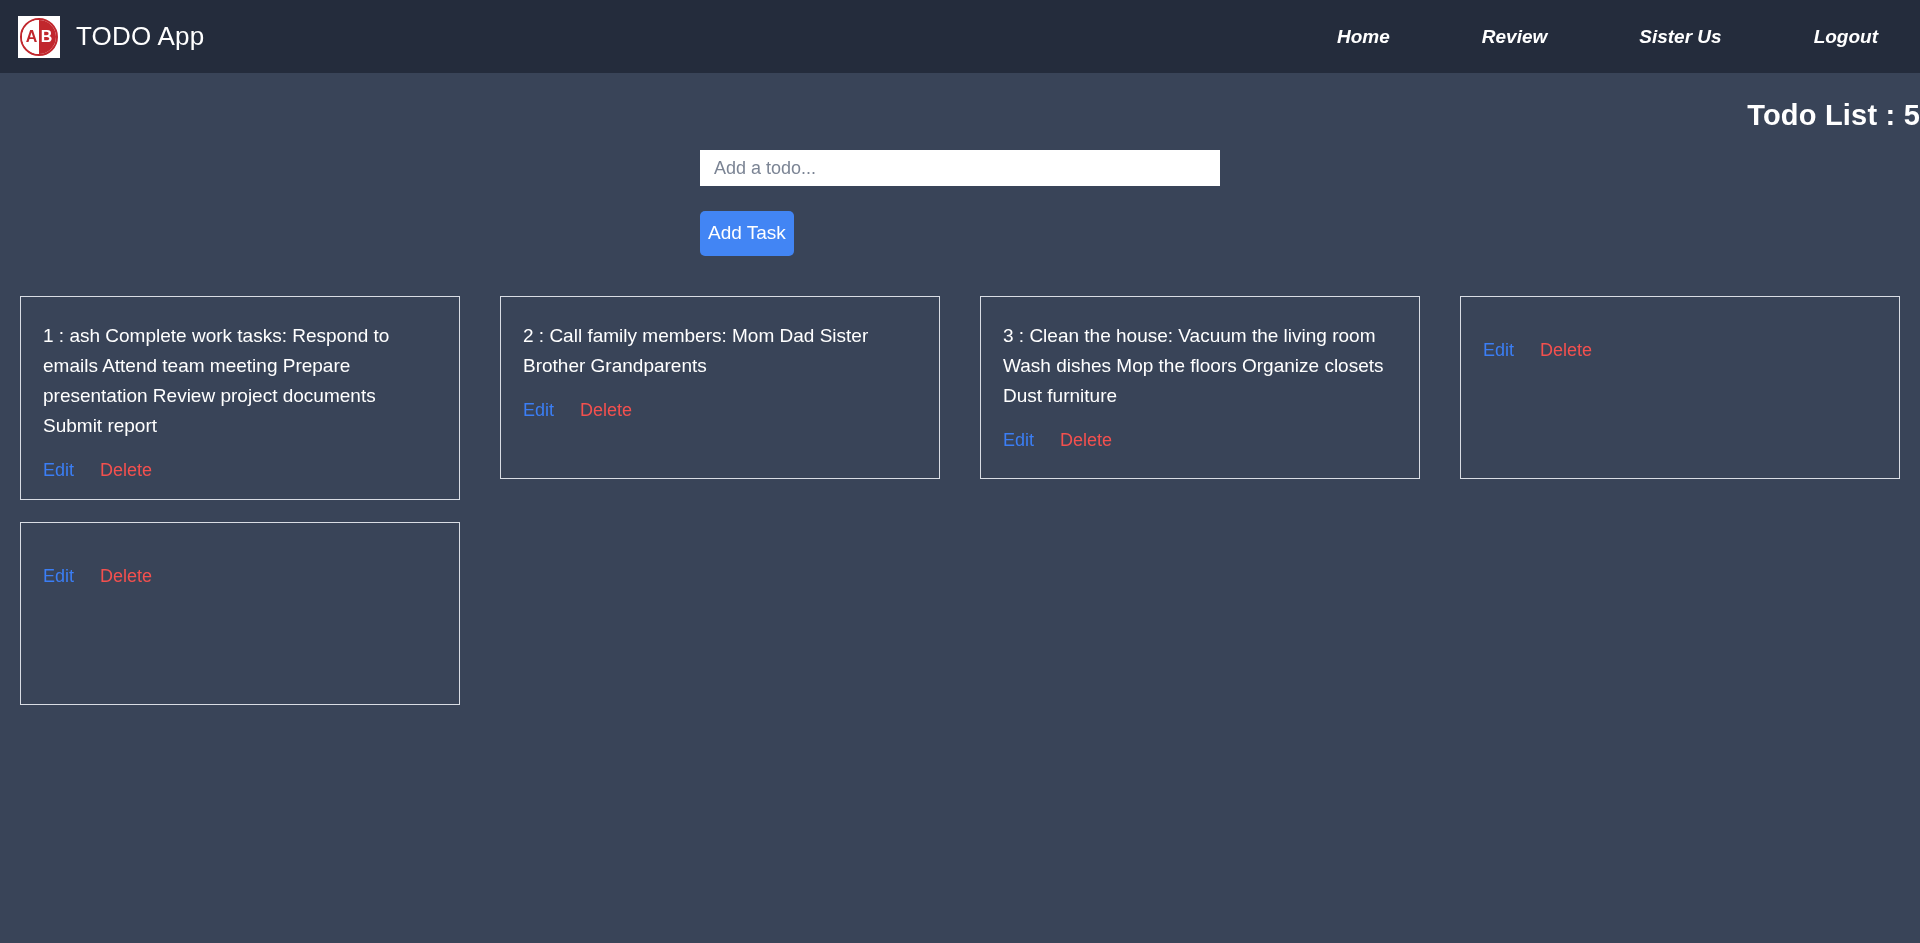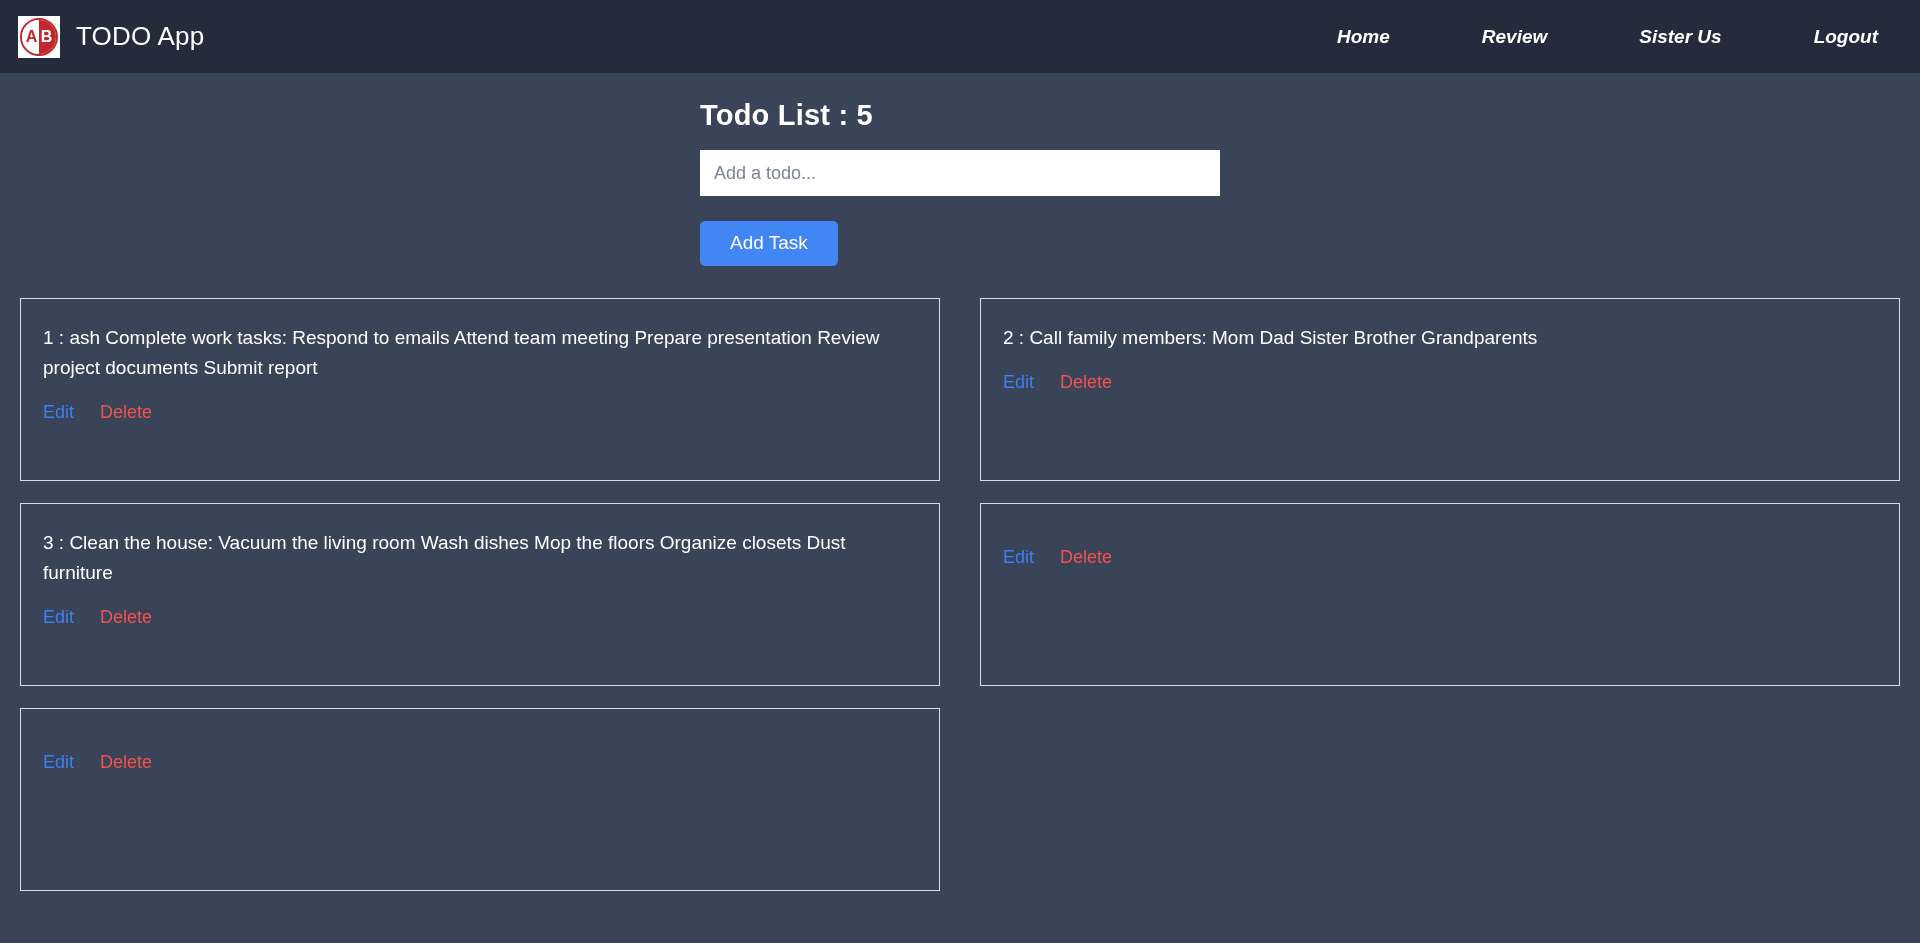--- a/index.html
+++ b/index.html
@@ -107,26 +107,27 @@
     padding-left: 700px;
     padding-top: 26px;
   }
 
   .page-title {
     font-size: 29px;
     font-weight: bold;
     color: #ffffff;
     margin-bottom: 18px;
     letter-spacing: 0.2px;
+    text-align: right;
   }
 
   .todo-input {
     display: block;
     width: 520px;
-    height: 46px;
+    height: 36px;
     background: #ffffff;
     border: none;
     outline: none;
     font-size: 18px;
     font-family: "Liberation Sans", sans-serif;
     color: #333c4e;
     padding: 0 14px;
   }
 
   .todo-input::placeholder {
@@ -135,31 +136,31 @@
   }
 
   .add-task-btn {
     margin-top: 25px;
     background: #4285f4;
     color: #ffffff;
     border: none;
     border-radius: 5px;
     font-family: "Liberation Sans", sans-serif;
     font-size: 19px;
-    padding: 12px 30px;
+    padding: 12px 8px;
     cursor: pointer;
     line-height: 1.1;
   }
 
   
   .todo-grid {
-    margin-top: 32px;
+    margin-top: 40px;
     padding: 0 20px;
     display: grid;
-    grid-template-columns: repeat(2, 1fr);
+    grid-template-columns: repeat(4, 1fr);
     column-gap: 40px;
     row-gap: 22px;
     align-items: start;
   }
 
   .todo-card {
     border: 1px solid #d9dde4;
     background: #394458;
     min-height: 183px;
     padding: 24px 22px 18px 22px;

